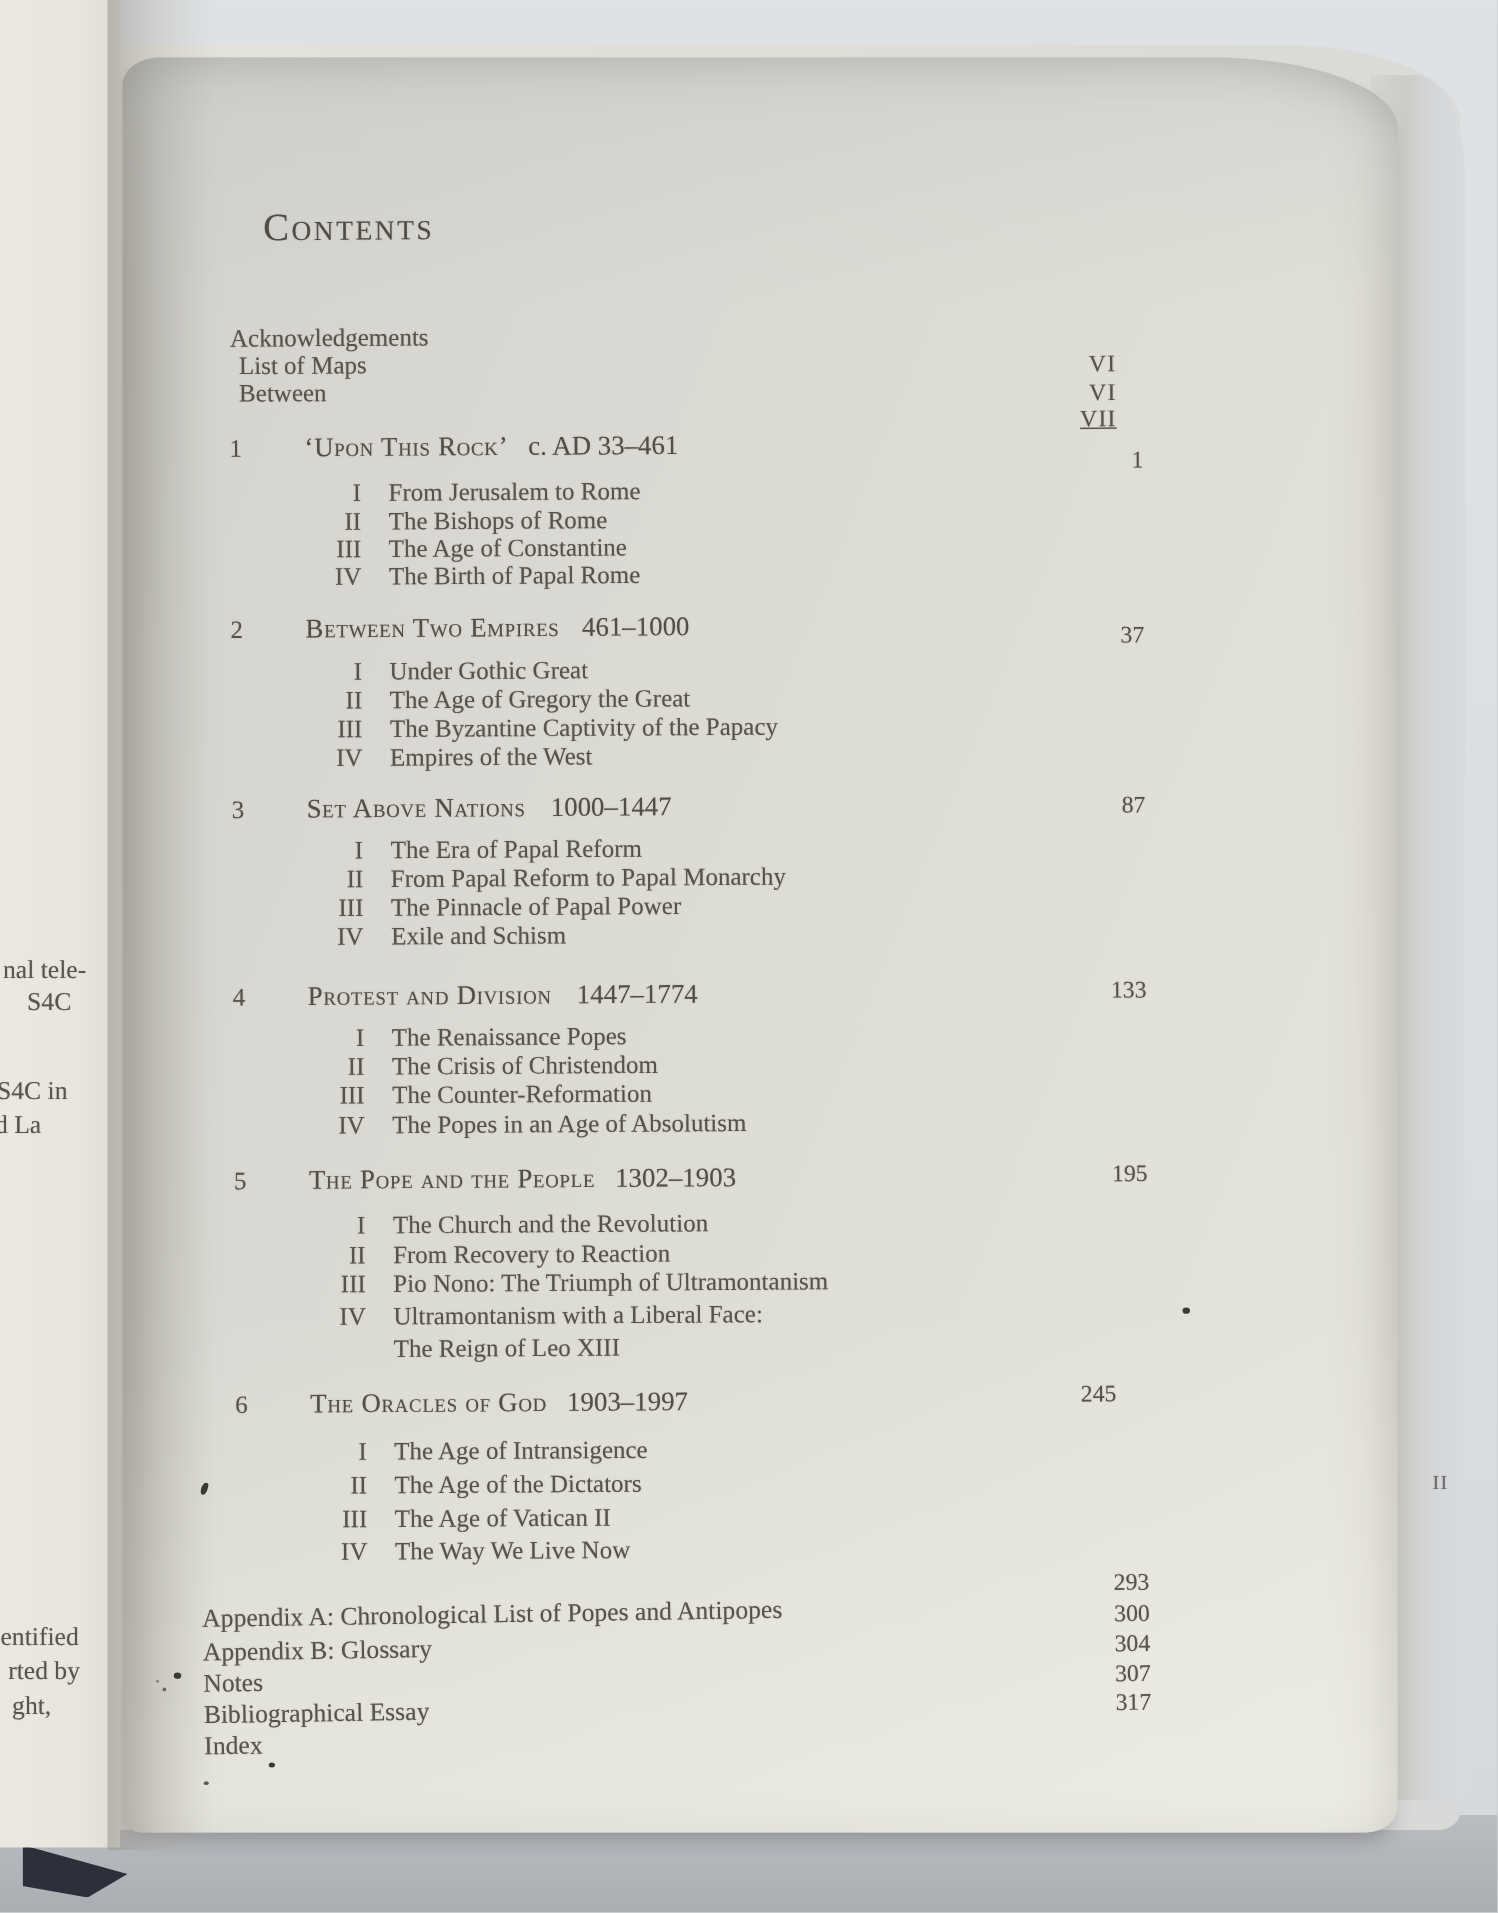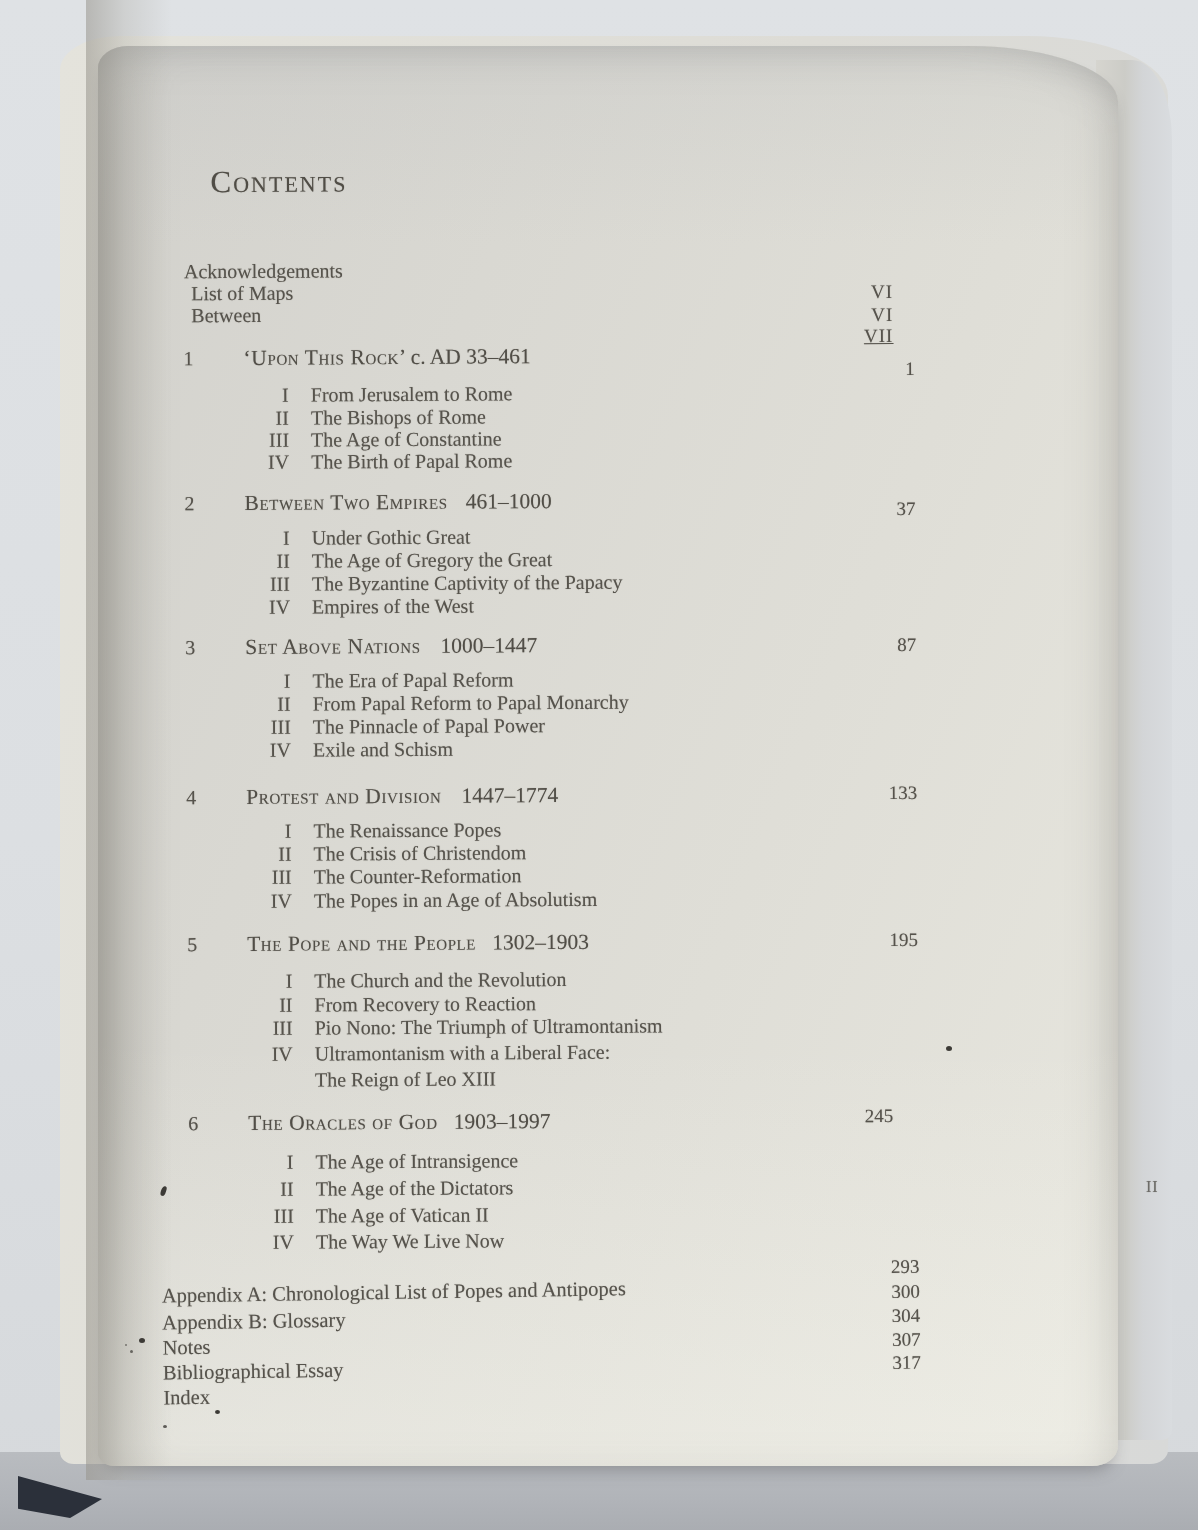--- a/index.html
+++ b/index.html
@@ -55,38 +55,47 @@
 <body>
 
 <div id="scene">
 
   <div id="table-surface"></div>
   <div id="cover-corner"></div>
   <div id="page-stack-behind"></div>
   <div id="right-fore-edge"></div>
   <div id="main-page"></div>
 
+  <div id="left-page">
+    <span class="frag" style="top:765px;right:27px;">nal tele-</span>
+    <span class="frag" style="top:791px;right:39px;">S4C</span>
+    <span class="frag" style="top:862px;right:42px;">S4C in</span>
+    <span class="frag" style="top:889px;right:63px;">d La</span>
+    <span class="frag" style="top:1299px;right:33px;">entified</span>
+    <span class="frag" style="top:1326px;right:32px;">rted by</span>
+    <span class="frag" style="top:1354px;right:55px;">ght,</span>
+  </div>
   <div id="gutter-shadow"></div>
 
   <span id="edge-numeral" class="txt" style="left:1146px;top:1178px;">II</span>
 
   <div id="content-layer">
 
     <div id="contents-title" class="txt" style="left:193px;top:163px;">Contents</div>
 
     <div class="txt fm-row" style="left:186px;top:259px;">Acknowledgements</div>
     <div class="txt fm-row" style="left:193px;top:281px;">List of Maps</div>
     <div class="txt fm-row" style="left:193px;top:303px;">Between</div>
     <div class="txt pageno roman-page" style="left:809px;top:284px;">VI</div>
     <div class="txt pageno roman-page" style="left:809px;top:307px;">VI</div>
     <div class="txt pageno roman-page" style="left:809px;top:328px;text-decoration:underline;">VII</div>
 
     <div class="txt" style="left:185px;top:345px;">
       <span class="ch-num">1</span><span class="chapter-title smallcaps">‘Upon This Rock’</span>
-      <span class="chapter-title" style="">c. AD 33–461</span>
+      <span class="chapter-title" style="margin-left:12px;">c. AD 33–461</span>
     </div>
     <div class="txt pageno" style="left:830px;top:361px;">1</div>
     <div class="txt sec-row" style="left:180px;top:383px;"><span class="sec-num">I</span><span class="sec-title">From Jerusalem to Rome</span></div>
     <div class="txt sec-row" style="left:180px;top:406px;"><span class="sec-num">II</span><span class="sec-title">The Bishops of Rome</span></div>
     <div class="txt sec-row" style="left:180px;top:428px;"><span class="sec-num">III</span><span class="sec-title">The Age of Constantine</span></div>
     <div class="txt sec-row" style="left:180px;top:450px;"><span class="sec-num">IV</span><span class="sec-title">The Birth of Papal Rome</span></div>
 
     <div class="txt" style="left:185px;top:490px;">
       <span class="ch-num">2</span><span class="chapter-title smallcaps">Between Two Empires</span>
       <span class="chapter-title" style="margin-left:14px;">461–1000</span>

